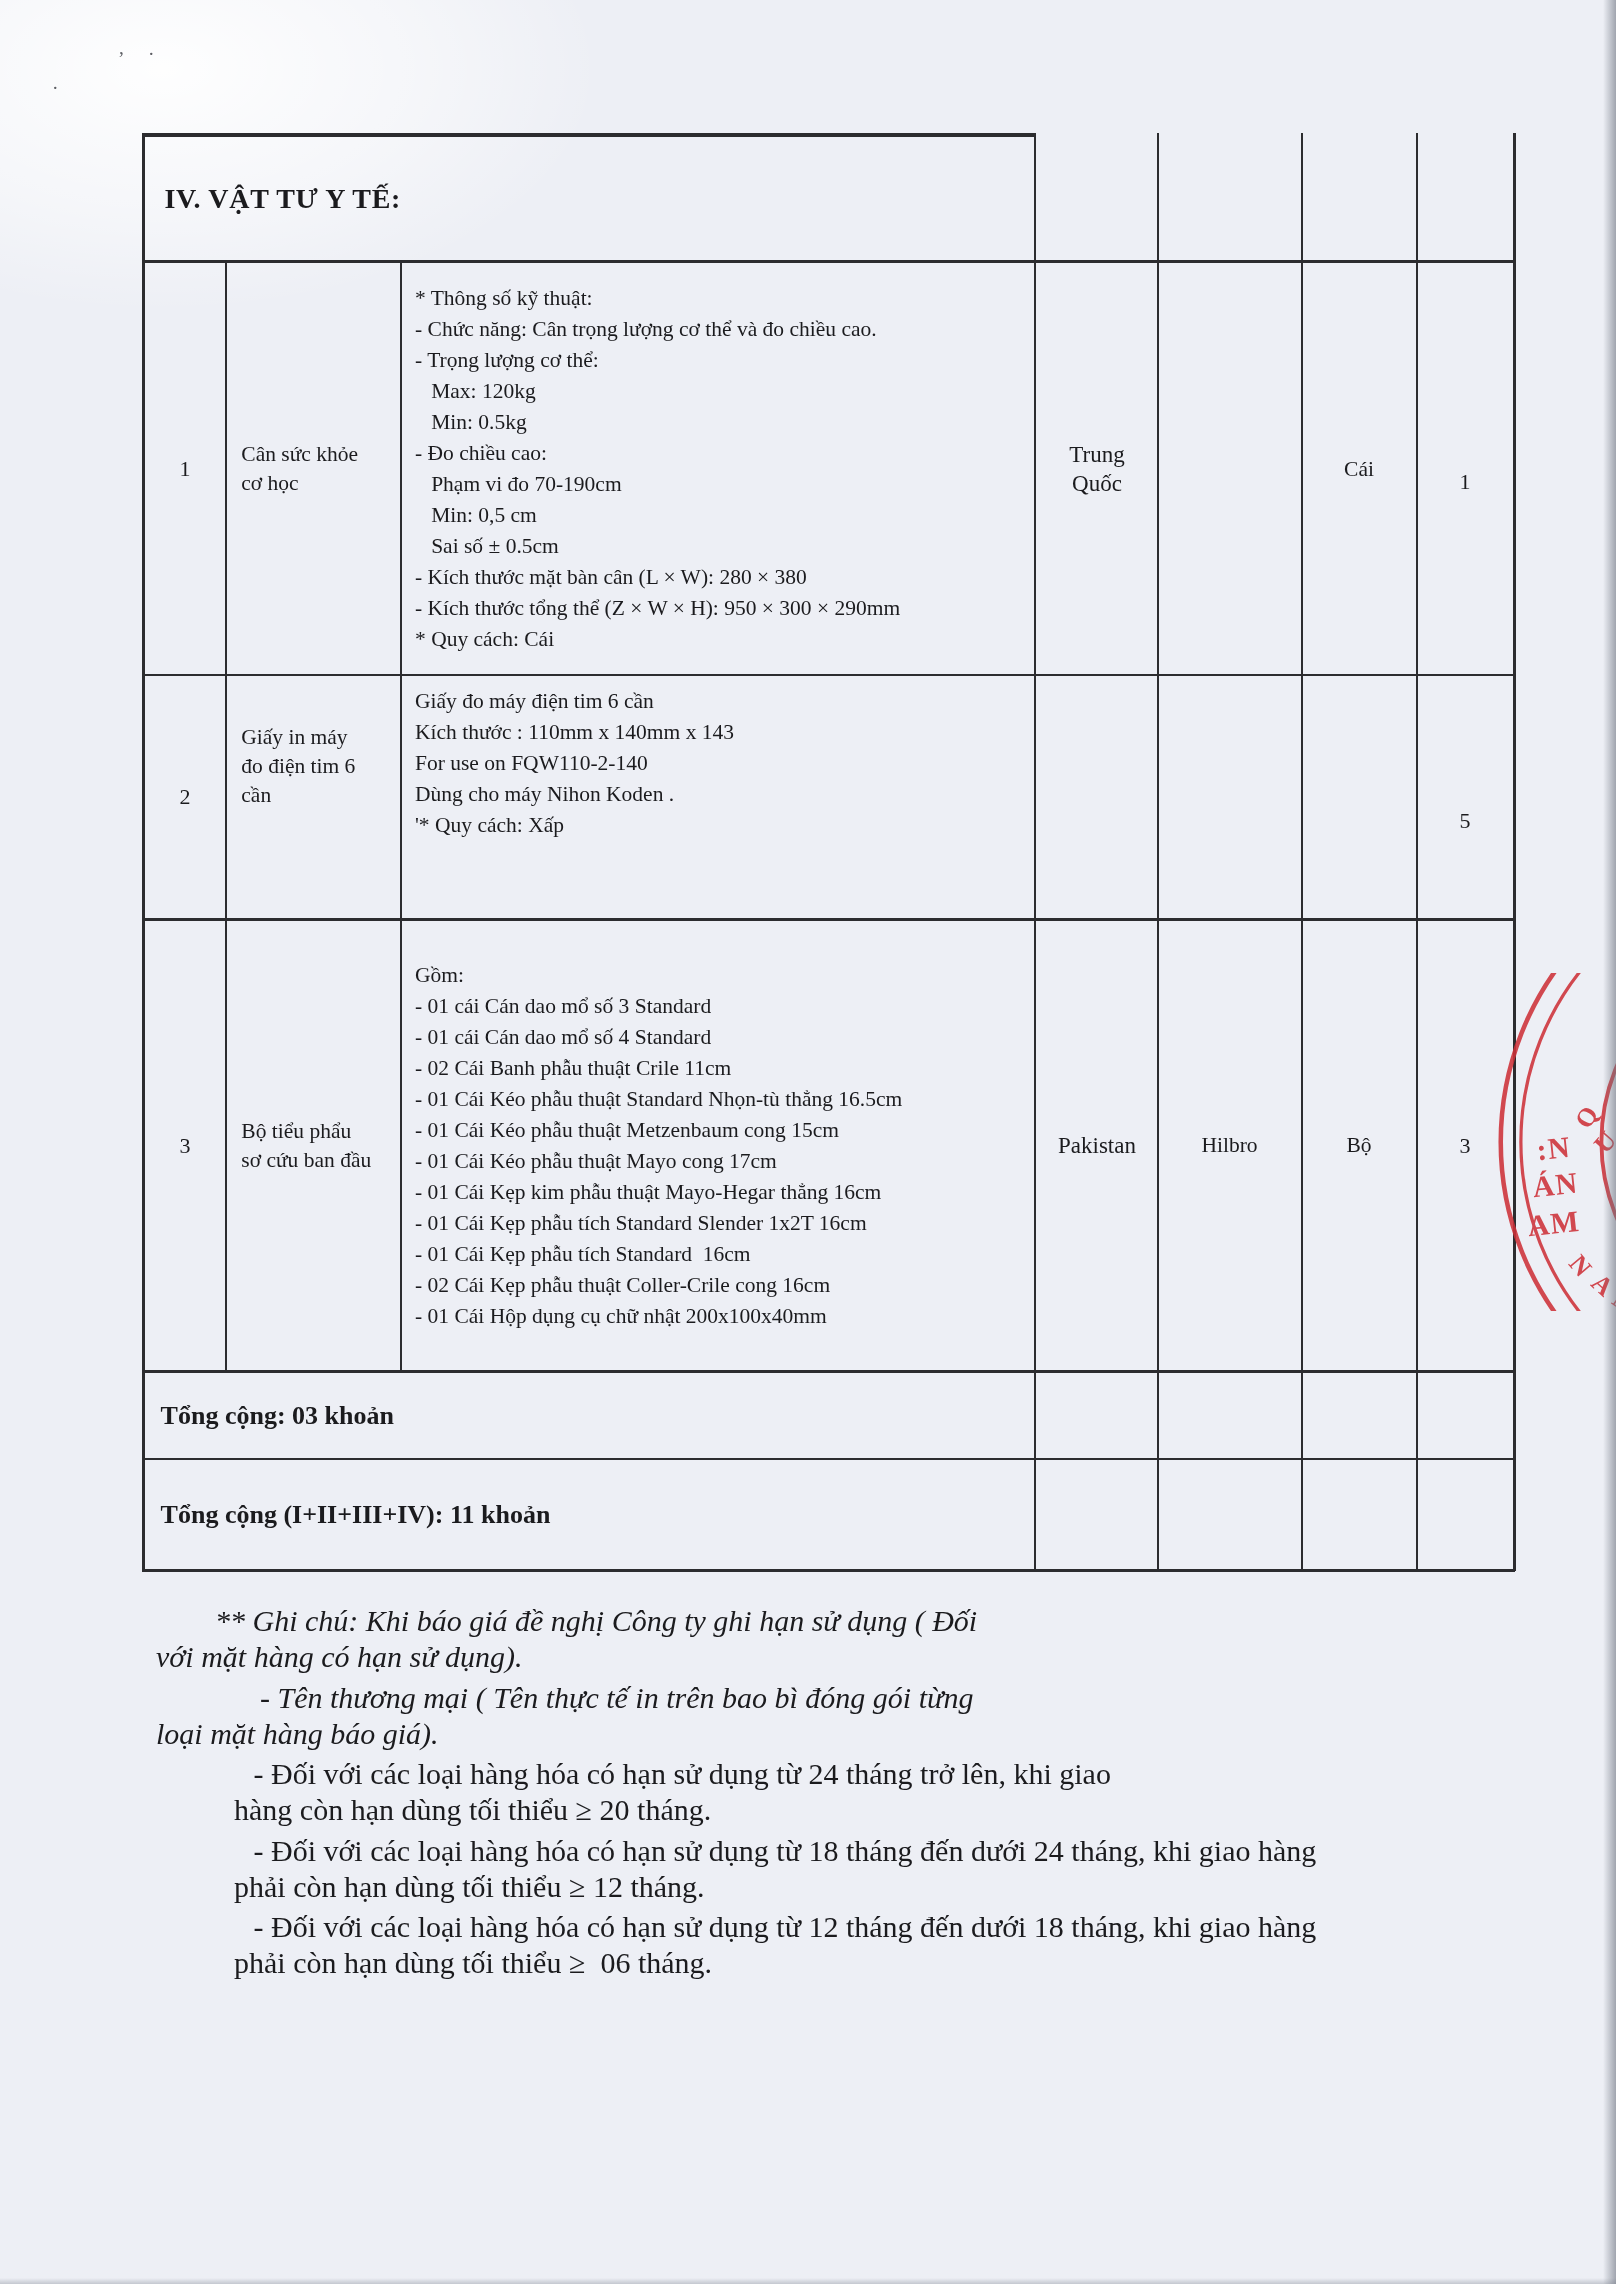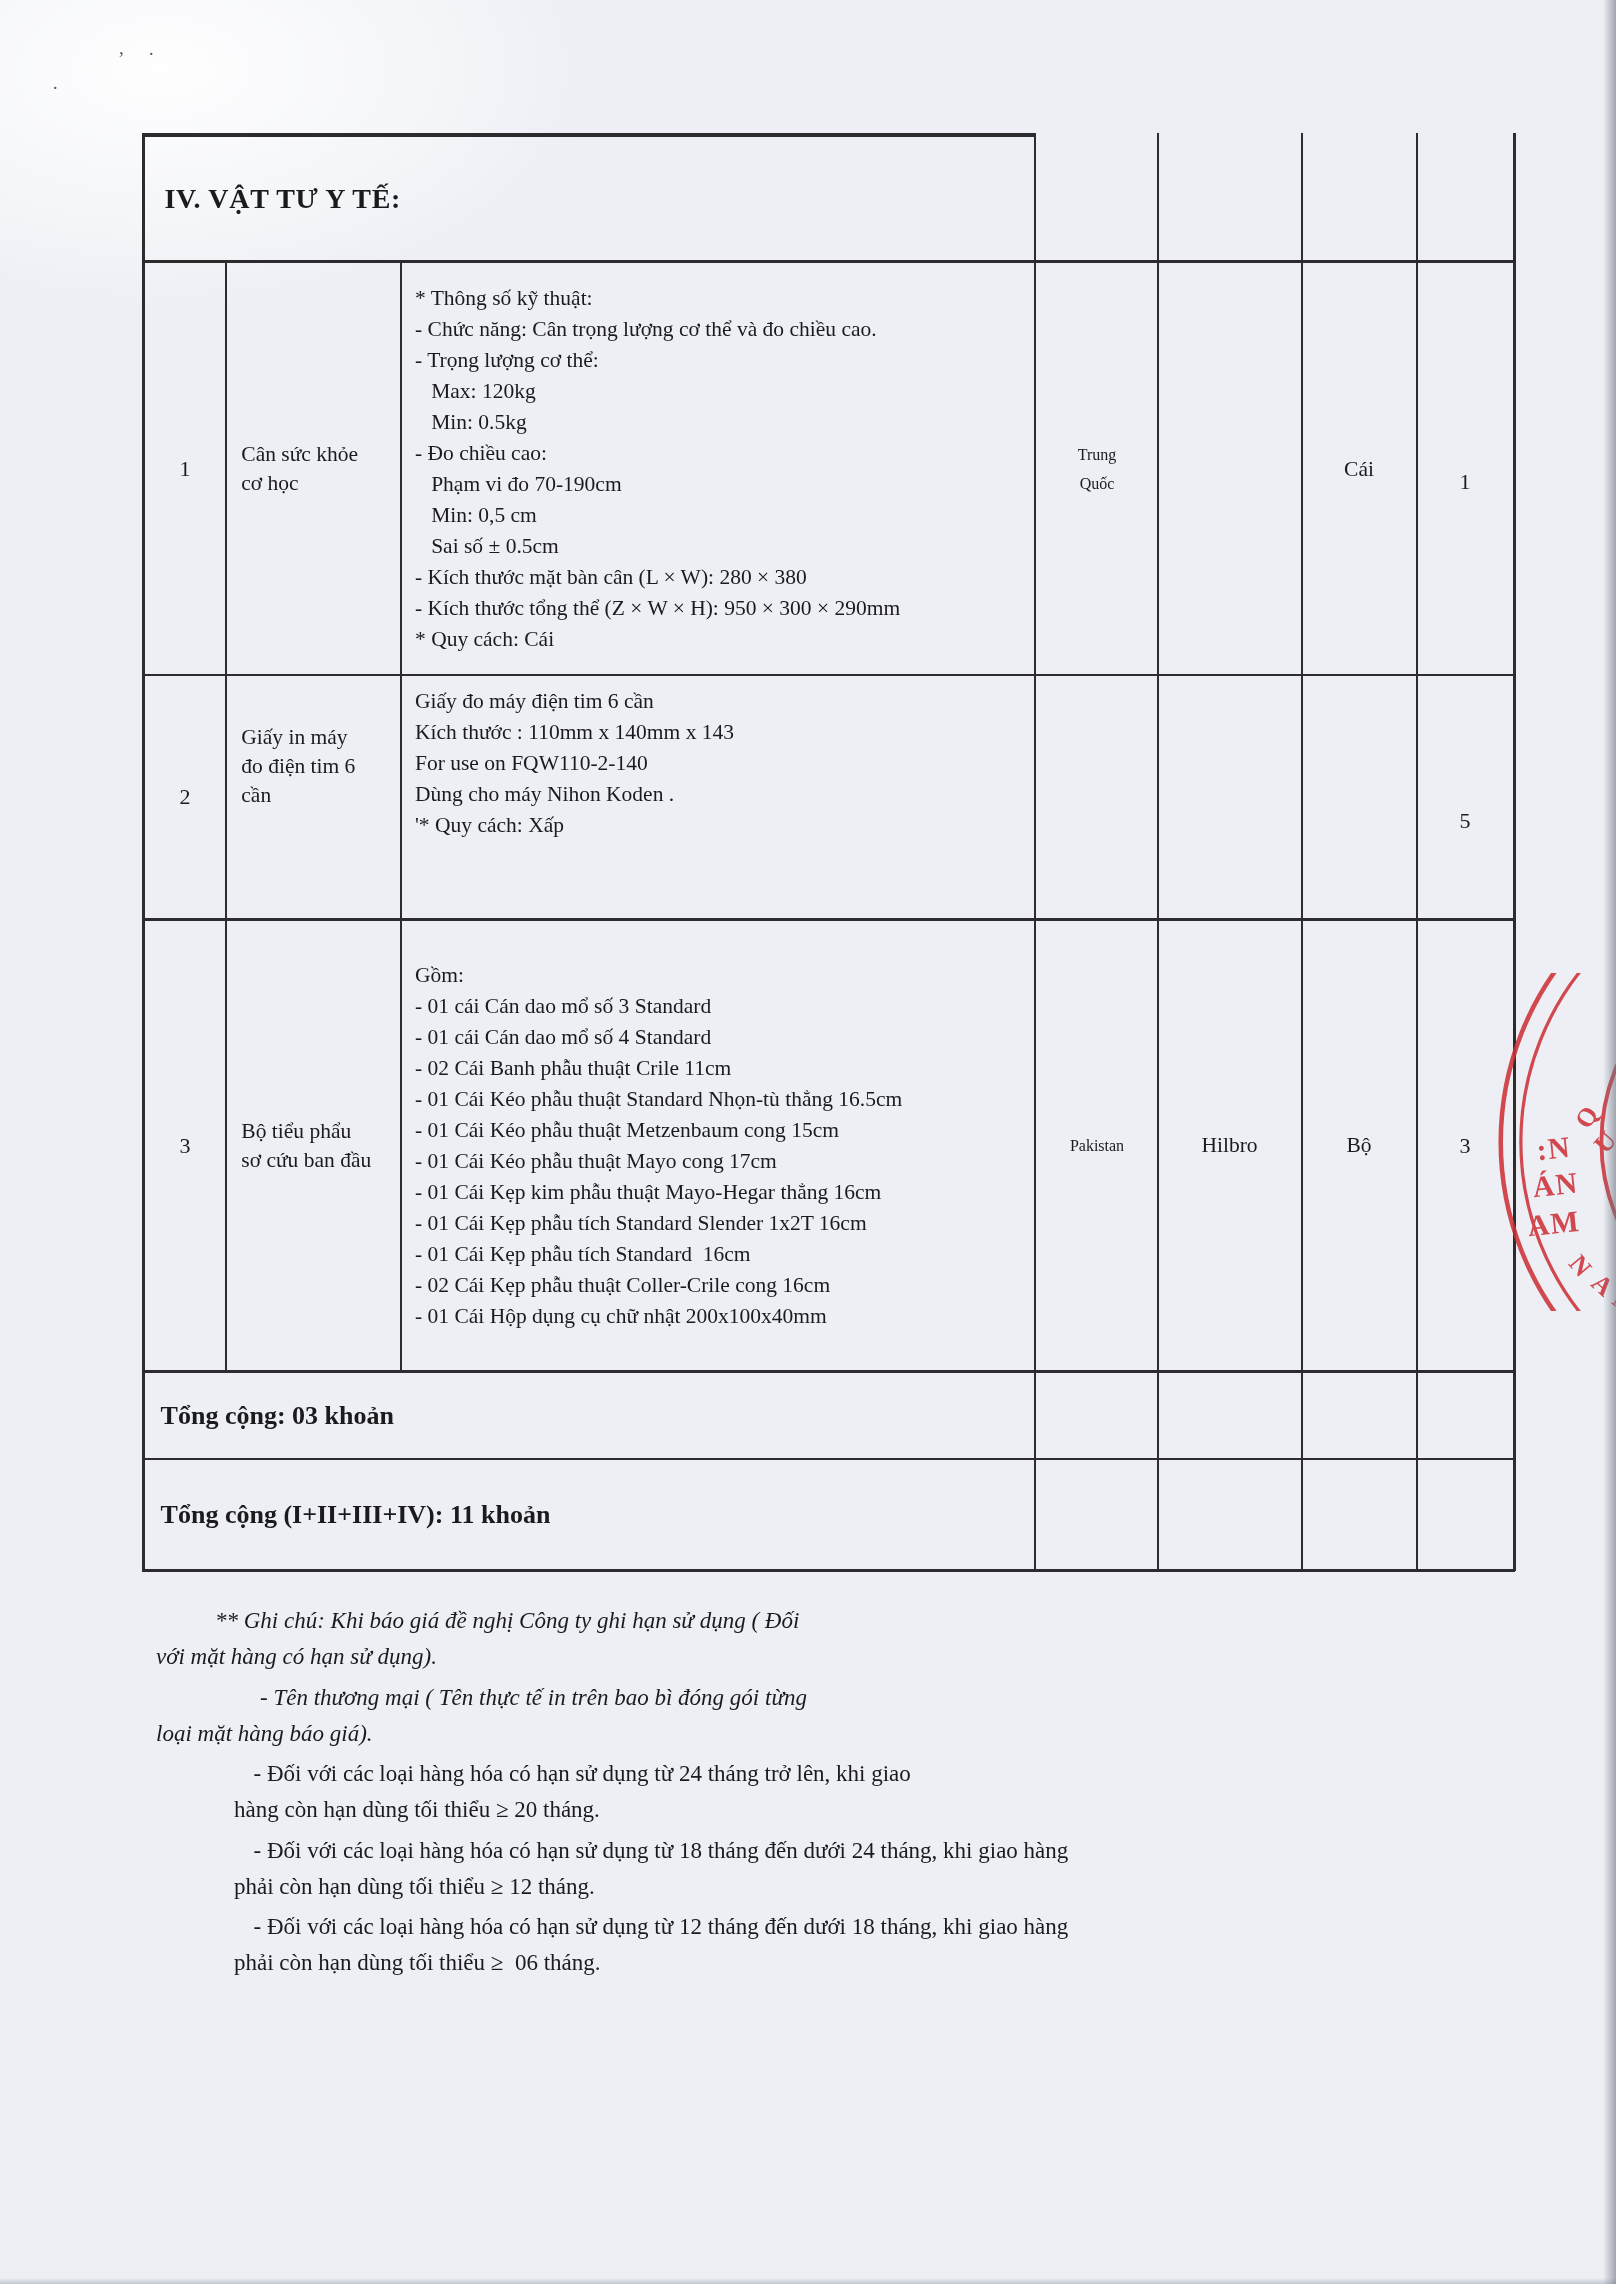--- a/index.html
+++ b/index.html
@@ -31,29 +31,29 @@
 
   
   .cell{position:absolute;display:flex;}
   .v-center{align-items:center;}
   .h-center{justify-content:center;}
   .title-cell{padding-left:19.5px;font-weight:bold;font-size:28px;letter-spacing:0.7px;}
   .stt-cell{font-size:22px;}
   .name-cell{padding-left:14.3px;font-size:21.5px;line-height:29px;}
   .spec-cell{padding-left:13px;padding-right:5.2px;font-size:21.5px;line-height:31px;}
   .spec-top{align-items:flex-start;padding-top:10.4px;}
-  .origin-cell{font-size:16px;line-height:29px;text-align:center;}
+  .origin-cell{font-size:23px;line-height:29px;text-align:center;}
   .brand-cell{font-size:21.5px;}
   .unit-cell{font-size:21.5px;}
   .qty-cell{font-size:22px;}
   .total-cell{padding-left:15.6px;font-weight:bold;font-size:26px;}
   [data-bind-lines] > div{white-space:pre-wrap;}
 
   
-  .notes{position:absolute;left:156px;top:1603px;width:1295px;font-size:23px;line-height:36px;}
+  .notes{position:absolute;left:156px;top:1603px;width:1295px;font-size:30px;line-height:36px;}
   .note{white-space:pre-wrap;}
   .note-italic{font-style:italic;}
   .note + .note{margin-top:4.6px;}
   .note.fi90  > div:first-child{margin-left:59px;}
   .note.fi160 > div:first-child{margin-left:104px;}
   .note.ml120{margin-left:78px;}
   .note.ml120 > div:first-child{margin-left:19.5px;}
 
   
   .stamp{position:absolute;left:1491px;top:973px;width:126px;height:338px;opacity:.88;}

